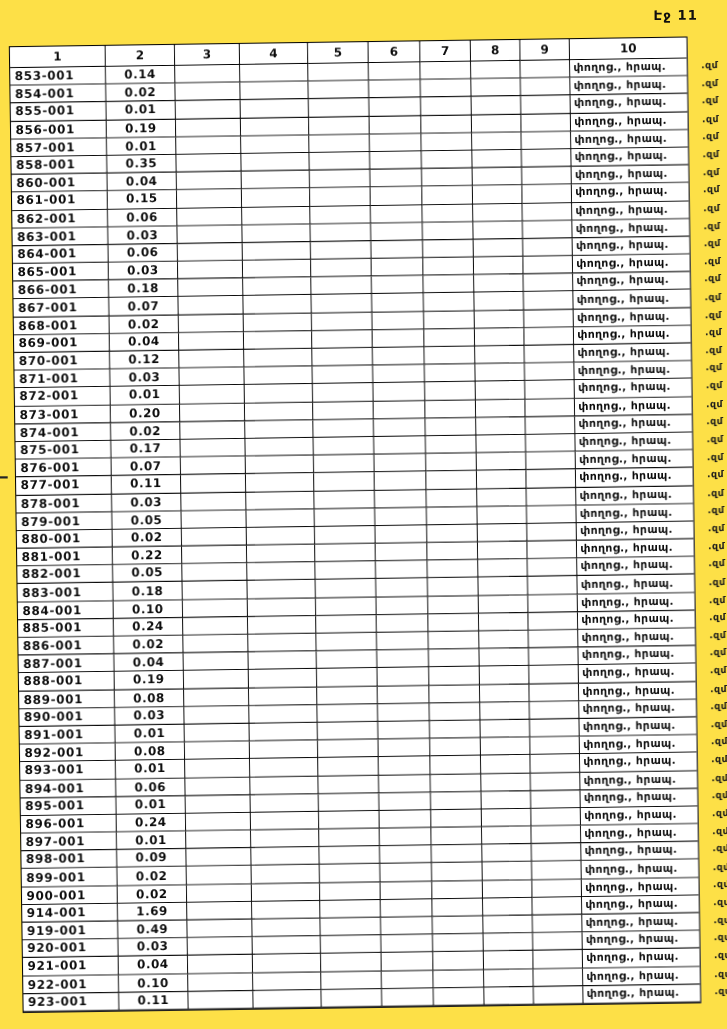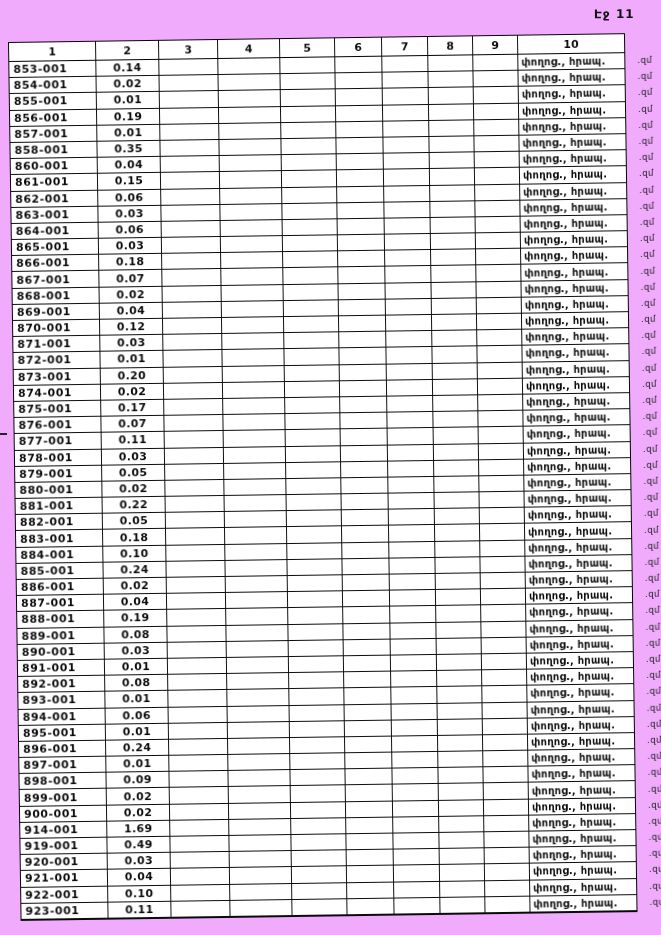--- a/index.html
+++ b/index.html
@@ -6,21 +6,21 @@
   body{
     width:661px;height:935px;
     background:#ffffff;
     font-family:"DejaVu Sans", sans-serif;
     color:#161616;
     overflow:hidden;
     position:relative;
   }
   .page{
     position:absolute;inset:0;
-    background:#f0abfc;
+    background:#fde047;
     padding-left:47px;
   }
   .page-number{
     position:absolute;
     top:7px;right:26px;
     font-size:12px;font-weight:700;
     letter-spacing:1px;
     color:#0f0f0f;
     transform:rotate(-0.4deg);
   }
@@ -73,21 +73,21 @@
     letter-spacing:.2px;
   }
   .notes{
     position:absolute;
     left:629px;top:19px;
     display:flex;flex-direction:column;
   }
   .note{
     height:16.2px;
     display:flex;align-items:center;
-    font-size:8.5px;font-weight:400;
+    font-size:8.5px;font-weight:700;
     color:#262626;
     letter-spacing:.5px;
   }
   .stray-mark{
     position:absolute;
     left:0px;top:433px;
     width:7px;height:2.4px;
     background:#242424;
   }
 </style>

